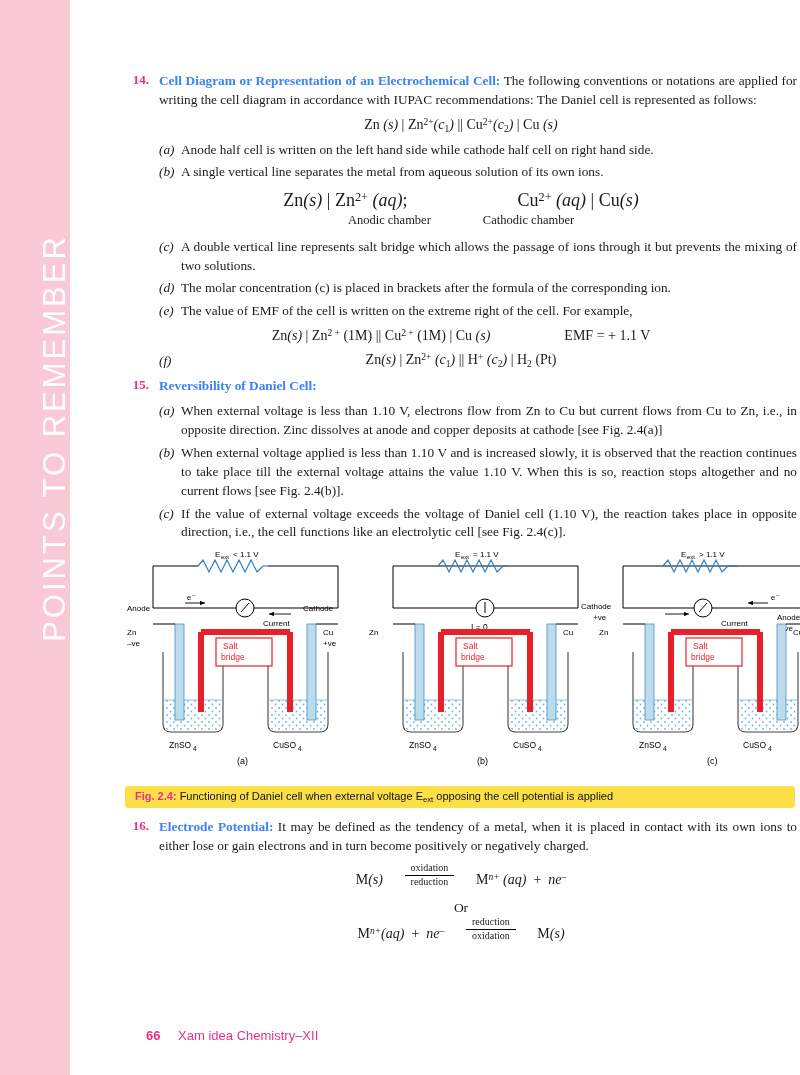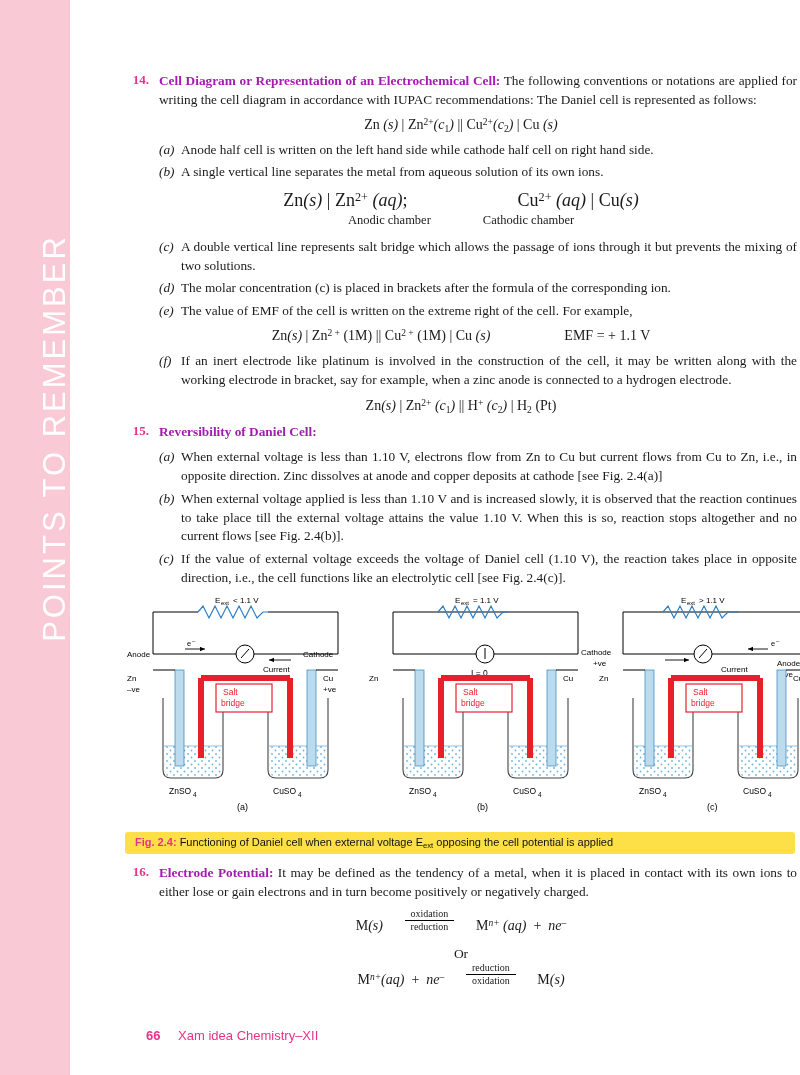--- a/index.html
+++ b/index.html
@@ -5,21 +5,21 @@
   html,body{margin:0;padding:0;background:#fff;}
   body{width:800px;height:1075px;position:relative;font-family:"Liberation Serif",serif;color:#1a1a1a;}
   .page{position:absolute;inset:0;}
   .sidebar{position:absolute;left:0;top:0;width:70px;height:1075px;background:#f9c9d6;}
   .sidebar-text{position:absolute;left:-355px;top:420px;width:820px;transform:rotate(-90deg);transform-origin:center;
     text-align:center;font-family:"Liberation Sans",sans-serif;font-size:31px;letter-spacing:3px;color:#fff;font-weight:400;}
   .content{position:absolute;left:70px;top:0;width:730px;height:1075px;padding-left:25px;}
   .item{position:relative;margin:0 28px 0 30px;}
   .num{position:absolute;left:0;top:0;width:24px;text-align:right;font-family:"Liberation Serif",serif;font-weight:bold;font-size:13px;color:#e8318a;}
   .bodytext{margin-left:34px;font-size:13.3px;line-height:1.42;text-align:justify;}
-  .heading{color:#a21caf;font-weight:bold;}
+  .heading{color:#3b82f6;font-weight:bold;}
   .sub{margin-left:56px;font-size:13.3px;line-height:1.42;text-align:justify;position:relative;margin-top:4px;}
   .sublabel{position:absolute;left:-22px;top:0;font-style:italic;}
   .center{text-align:center;margin:7px 0;font-size:14px;}
   .eqrow{display:flex;justify-content:center;gap:110px;font-size:18px;margin-top:8px;}
   .eqcaption{display:flex;justify-content:center;gap:52px;font-size:12.5px;margin-top:1px;}
   sub{font-size:0.68em;vertical-align:-0.28em;}
   sup{font-size:0.68em;vertical-align:0.44em;}
   .italic{font-style:italic;}
   .figwrap{position:relative;margin:10px 18px 0 28px;height:210px;}
   .caption-bar{margin:8px 30px 0 30px;background:#fde047;border-radius:3px;padding:4px 10px;font-family:"Liberation Sans",sans-serif;font-size:11px;color:#111;}
@@ -85,21 +85,20 @@
         <span>The value of EMF of the cell is written on the extreme right of the cell. For example,</span>
       </div>
 
       <div style="display:flex;justify-content:center;gap:74px;margin-top:7px;font-size:14px;">
         <span>Zn<span class="italic">(s)</span> | Zn<sup>2 +</sup> (1M) || Cu<sup>2 +</sup> (1M) | Cu <span class="italic">(s)</span></span>
         <span>EMF = + 1.1 V</span>
       </div>
 
       <div class="sub" style="margin-top:8px;">
         <span class="sublabel">(f)</span>
-        <span>If an inert electrode like platinum is involved in the construction of the cell, it may be written along with the working electrode in bracket, say for example, when a zinc anode is connected to a hydrogen electrode.</span>
       </div>
 
       <div class="center" style="margin-top:8px;">
         Zn<span class="italic">(s)</span> | Zn<sup>2+</sup> <span class="italic">(c</span><sub>1</sub><span class="italic">)</span> || H<sup>+</sup> <span class="italic">(c</span><sub>2</sub><span class="italic">)</span> | H<sub>2</sub> (Pt)
       </div>
     </div>
 
     <div class="item" style="margin-top:8px;">
       <div class="num">15.</div>
       <div class="bodytext">

